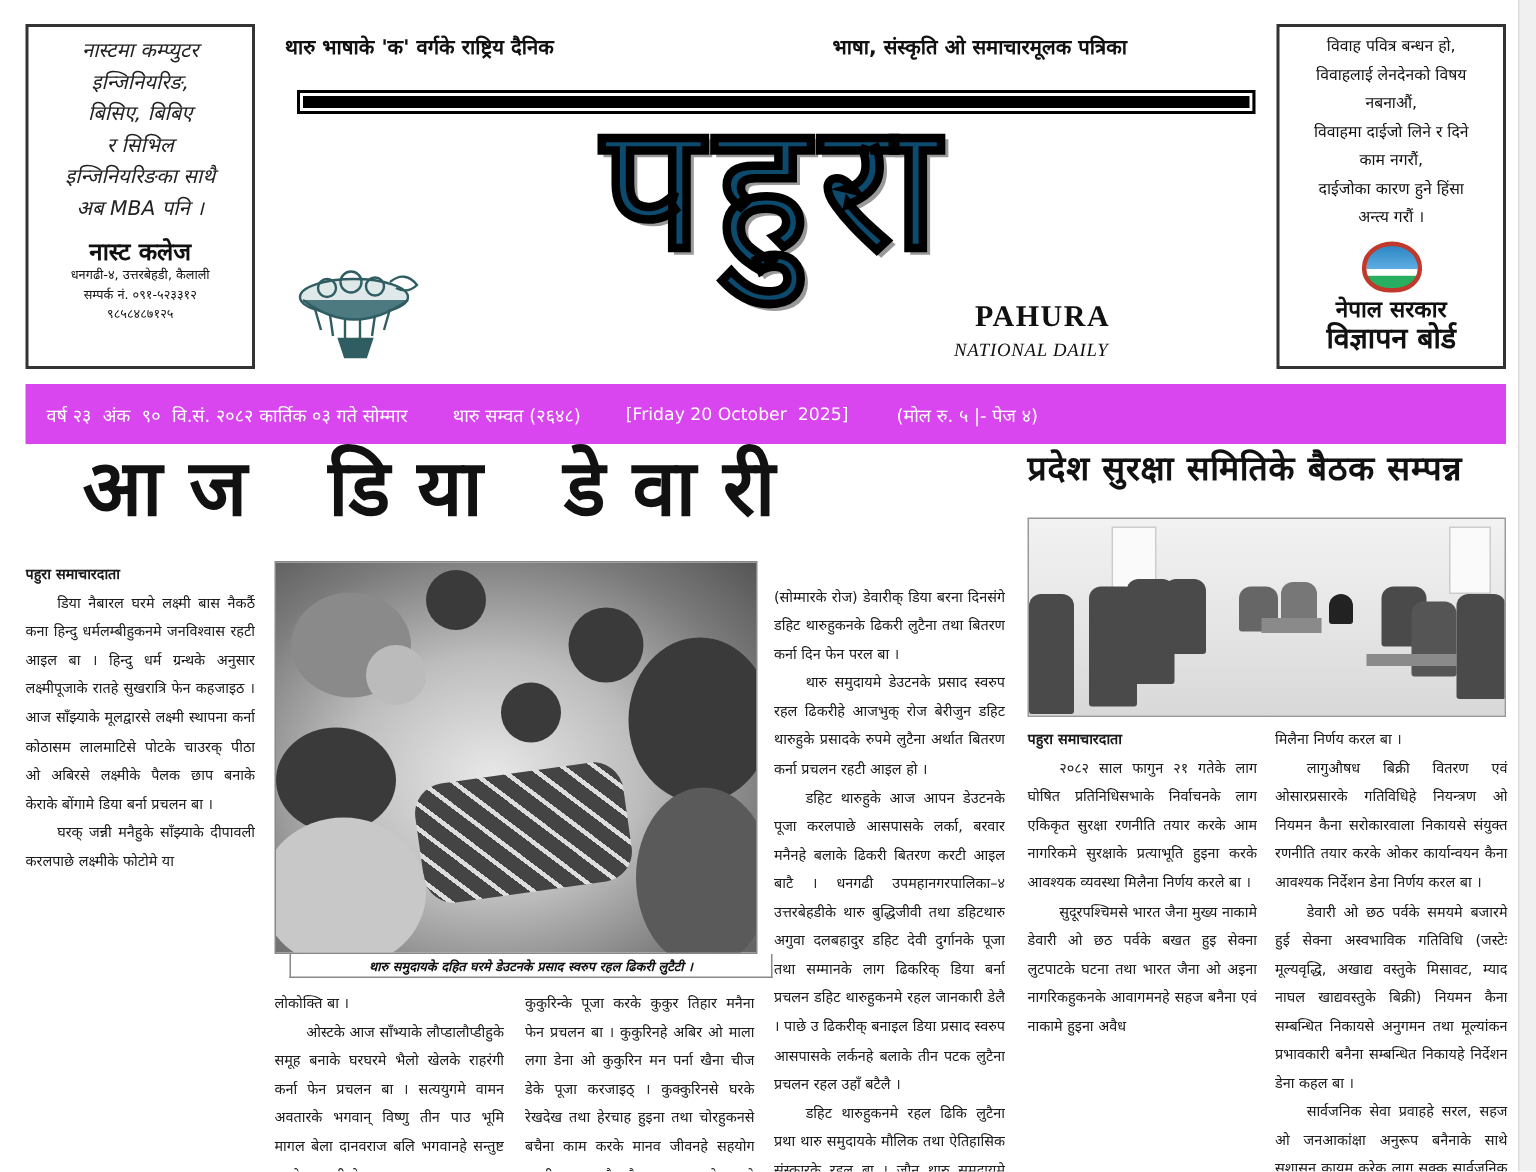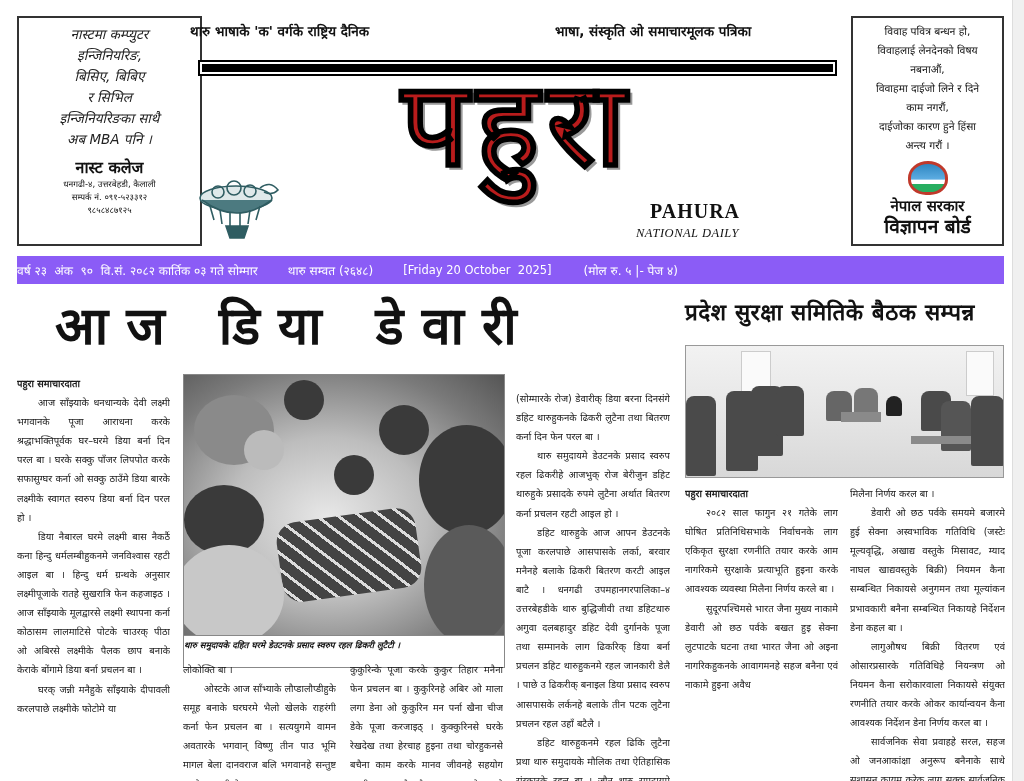--- a/index.html
+++ b/index.html
@@ -1,64 +1,64 @@
 <!DOCTYPE html>
 <html><head>
 <meta charset="utf-8">
 <style>
   * { box-sizing: border-box; margin: 0; padding: 0; }
   html, body { width: 1024px; height: 781px; overflow: hidden; background: #fff; }
   body { font-family: "DejaVu Serif", serif; color: #111; position: relative; }
 
   .ad-box { position: absolute; border: 2px solid #333; background: #fff; text-align: center; }
-  #ad-left { left: 17px; top: 16px; width: 185px; height: 230px; padding: 6px 4px; }
+  #ad-left { left: 17px; top: 16px; width: 153px; height: 230px; padding: 6px 4px; }
   #ad-left .ad-line { font-family: "DejaVu Sans", sans-serif; font-style: italic; font-size: 13.5px; line-height: 21px; color: #222; }
   #ad-left .ad-title { font-family: "DejaVu Sans", sans-serif; font-weight: bold; font-size: 16px; margin-top: 8px; line-height: 20px; }
   #ad-left .ad-small { font-family: "DejaVu Sans", sans-serif; font-size: 8.5px; line-height: 13px; }
 
   #ad-right { left: 851px; top: 16px; width: 153px; height: 230px; padding: 4px 3px; }
   #ad-right .ad-line { font-family: "DejaVu Sans", sans-serif; font-size: 10.5px; line-height: 19px; }
   #ad-right .emblem { width: 40px; height: 34px; margin: 6px auto 2px; border-radius: 50% 50% 45% 45%; border: 3px solid #c0392b; background: linear-gradient(180deg,#2e86c1 0%,#5dade2 55%,#fff 56%,#fff 70%,#27ae60 71%); }
   #ad-right .gov { font-family: "DejaVu Sans", sans-serif; font-weight: bold; font-size: 15px; line-height: 18px; }
   #ad-right .board { font-family: "DejaVu Sans", sans-serif; font-weight: bold; font-size: 19px; line-height: 22px; }
 
   .tagline { position: absolute; top: 22px; font-family: "DejaVu Sans", sans-serif; font-size: 13.5px; font-weight: bold; }
   #tag-left { left: 190px; }
   #tag-right { left: 555px; }
 
   #masthead { position: absolute; left: 200px; top: 58px; width: 635px; height: 132px; display: flex; align-items: center; justify-content: center; }
-  #masthead span { font-family: "DejaVu Sans", sans-serif; font-weight: bold; font-size: 118px; color: #b91c1c; letter-spacing: 8px; -webkit-text-stroke: 2px #000; text-shadow: 3px 3px 0 #999; line-height: 1; }
+  #masthead span { font-family: "DejaVu Sans", sans-serif; font-weight: bold; font-size: 118px; color: #0c4a6e; letter-spacing: 8px; -webkit-text-stroke: 2px #000; text-shadow: 3px 3px 0 #999; line-height: 1; }
   #masthead-bar { position: absolute; left: 200px; top: 62px; width: 635px; height: 12px; background: #000; border: 2px solid #fff; outline: 2px solid #000; }
 
   #basket { position: absolute; left: 190px; top: 178px; width: 98px; height: 65px; }
   #eng-name { position: absolute; left: 650px; top: 200px; font-family: "Liberation Serif", serif; font-weight: bold; font-size: 20px; letter-spacing: 1px; }
   #eng-sub { position: absolute; left: 636px; top: 226px; font-family: "Liberation Serif", serif; font-style: italic; font-size: 12.5px; letter-spacing: 0.5px; }
 
-  #dateline { position: absolute; left: 17px; top: 256px; width: 987px; height: 28px; background: #8b5cf6; color: #fff; font-family: "DejaVu Sans", sans-serif; font-size: 12px; display: flex; align-items: center; padding-left: 0; white-space: pre; }
+  #dateline { position: absolute; left: 17px; top: 256px; width: 987px; height: 40px; background: #d946ef; color: #fff; font-family: "DejaVu Sans", sans-serif; font-size: 12px; display: flex; align-items: center; padding-left: 14px; white-space: pre; }
   #dateline .seg { margin-right: 30px; }
   #dateline .eng { font-family: "DejaVu Sans", sans-serif; font-size: 11.5px; margin-right: 32px; }
 
   #headline-main { position: absolute; left: 55px; top: 296px; width: 580px; font-family: "DejaVu Sans", sans-serif; font-weight: bold; font-size: 52px; letter-spacing: 18px; line-height: 60px; white-space: nowrap; }
   #headline-side { position: absolute; left: 685px; top: 296px; font-family: "DejaVu Sans", sans-serif; font-weight: bold; font-size: 22.5px; letter-spacing: 0.5px; white-space: nowrap; }
 
   .col { position: absolute; font-family: "DejaVu Sans", sans-serif; font-size: 9.6px; line-height: 19.1px; text-align: justify; color: #1a1a1a; overflow: hidden; }
   .col p { text-indent: 2.2em; }
   .col p.noindent { text-indent: 0; }
   .byline { font-weight: bold; }
   #col1 { left: 17px; top: 374px; width: 153px; height: 407px; }
   #col2a { left: 183px; top: 660px; width: 153px; height: 121px; }
   #col2b { left: 350px; top: 660px; width: 153px; height: 121px; }
   #col3 { left: 516px; top: 374px; width: 154px; height: 407px; margin-top: 15px; }
   #col4 { left: 685px; top: 484px; width: 153px; height: 297px; }
   #col5 { left: 850px; top: 484px; width: 155px; height: 297px; }
 
   #photo1 { position: absolute; left: 183px; top: 374px; width: 322px; height: 262px; border: 1px solid #888; background: radial-gradient(ellipse at 45% 55%, #e8e8e8 0%, #bdbdbd 40%, #7a7a7a 75%, #555 100%); overflow: hidden; }
   #photo1 .fig { position: absolute; border-radius: 50%; background: #3a3a3a; }
   #photo1 .rangoli { position: absolute; left: 95px; top: 140px; width: 140px; height: 80px; background: repeating-linear-gradient(45deg,#444 0 10px,#ddd 10px 13px); transform: rotate(-8deg); border-radius: 20px; }
-  #caption1 { position: absolute; left: 183px; top: 636px; width: 322px; height: 32px; border: 1px solid #888; border-top: none; font-family: "DejaVu Sans", sans-serif; font-style: italic; font-weight: bold; font-size: 8.6px; text-align: left; line-height: 19px; }
+  #caption1 { position: absolute; left: 193px; top: 636px; width: 322px; height: 16px; border: 1px solid #888; border-top: none; font-family: "DejaVu Sans", sans-serif; font-style: italic; font-weight: bold; font-size: 8.6px; text-align: center; line-height: 19px; }
 
   #photo2 { position: absolute; left: 685px; top: 345px; width: 319px; height: 133px; border: 1px solid #999; background: linear-gradient(180deg,#f2f2f2 0%,#e6e6e6 50%,#d8d8d8 100%); overflow: hidden; }
   #photo2 .person { position: absolute; background: #4a4a4a; border-radius: 8px 8px 2px 2px; }
   #photo2 .window { position: absolute; background: #fafafa; border: 1px solid #ccc; }
   #photo2 .table { position: absolute; background: #8a8a8a; }
 
   #scrollbar { position: absolute; right: 0; top: 0; width: 12px; height: 781px; background: #f0f0f0; border-left: 1px solid #ddd; }
 </style>
 </head>
 <body>
@@ -117,21 +117,20 @@
   <span class="seg">थारु सम्वत (२६४८)</span>
   <span class="eng">[Friday 20 October  2025]</span>
   <span class="seg">(मोल रु. ५ |- पेज ४)</span>
 </div>
 
 <div id="headline-main">आज डिया डेवारी</div>
 <div id="headline-side">प्रदेश सुरक्षा समितिके बैठक सम्पन्न</div>
 
 <div id="col1" class="col">
   <p class="noindent byline">पहुरा समाचारदाता</p>
-  <p>आज साँझ्याके धनधान्यके देवी लक्ष्मी भगवानके पूजा आराधना करके श्रद्धाभक्तिपूर्वक घर–घरमे डिया बर्ना दिन परल बा । घरके सक्कु पाँजर लिपपोत करके सफासुग्घर कर्ना ओ सक्कु ठाउँमे डिया बारके लक्ष्मीके स्वागत स्वरुप डिया बर्ना दिन परल हो ।</p>
   <p>डिया नैबारल घरमे लक्ष्मी बास नैकर्ठै कना हिन्दु धर्मलम्बीहुकनमे जनविश्वास रहटी आइल बा । हिन्दु धर्म ग्रन्थके अनुसार लक्ष्मीपूजाके रातहे सुखरात्रि फेन कहजाइठ । आज साँझ्याके मूलद्वारसे लक्ष्मी स्थापना कर्ना कोठासम लालमाटिसे पोटके चाउरक् पीठा ओ अबिरसे लक्ष्मीके पैलक छाप बनाके केराके बोंगामे डिया बर्ना प्रचलन बा ।</p>
   <p>घरक् जन्नी मनैहुके साँझ्याके दीपावली करलपाछे लक्ष्मीके फोटोमे या</p>
 </div>
 
 <div id="photo1">
   <div class="fig" style="left:10px;top:20px;width:80px;height:70px;background:#8a8a8a;"></div>
   <div class="fig" style="left:100px;top:5px;width:40px;height:40px;"></div>
   <div class="fig" style="left:60px;top:55px;width:40px;height:40px;background:#bbb;"></div>
   <div class="fig" style="left:195px;top:30px;width:50px;height:50px;"></div>
   <div class="fig" style="left:235px;top:50px;width:95px;height:110px;"></div>
@@ -176,18 +175,18 @@
 </div>
 
 <div id="col4" class="col">
   <p class="noindent byline">पहुरा समाचारदाता</p>
   <p>२०८२ साल फागुन २१ गतेके लाग घोषित प्रतिनिधिसभाके निर्वाचनके लाग एकिकृत सुरक्षा रणनीति तयार करके आम नागरिकमे सुरक्षाके प्रत्याभूति हुइना करके आवश्यक व्यवस्था मिलैना निर्णय करले बा ।</p>
   <p>सुदूरपश्चिमसे भारत जैना मुख्य नाकामे डेवारी ओ छठ पर्वके बखत हुइ सेक्ना लुटपाटके घटना तथा भारत जैना ओ अइना नागरिकहुकनके आवागमनहे सहज बनैना एवं नाकामे हुइना अवैध</p>
 </div>
 
 <div id="col5" class="col">
   <p class="noindent">मिलैना निर्णय करल बा ।</p>
+  <p>लागुऔषध बिक्री वितरण एवं ओसारप्रसारके गतिविधिहे नियन्त्रण ओ नियमन कैना सरोकारवाला निकायसे संयुक्त रणनीति तयार करके ओकर कार्यान्वयन कैना आवश्यक निर्देशन डेना निर्णय करल बा ।</p>
   <p>डेवारी ओ छठ पर्वके समयमे बजारमे हुई सेक्ना अस्वभाविक गतिविधि (जस्टेः मूल्यवृद्धि, अखाद्य वस्तुके मिसावट, म्याद नाघल खाद्यवस्तुके बिक्री) नियमन कैना सम्बन्धित निकायसे अनुगमन तथा मूल्यांकन प्रभावकारी बनैना सम्बन्धित निकायहे निर्देशन डेना कहल बा ।</p>
-  <p>लागुऔषध बिक्री वितरण एवं ओसारप्रसारके गतिविधिहे नियन्त्रण ओ नियमन कैना सरोकारवाला निकायसे संयुक्त रणनीति तयार करके ओकर कार्यान्वयन कैना आवश्यक निर्देशन डेना निर्णय करल बा ।</p>
   <p>सार्वजनिक सेवा प्रवाहहे सरल, सहज ओ जनआकांक्षा अनुरूप बनैनाके साथे सुशासन कायम करेक लाग सक्कु सार्वजनिक निकायसे सेवाके सरलीकरण ओ स्वचालीकरण एवं संस्थागत</p>
 </div>
 
 <div id="scrollbar"></div>
 
 </body></html>

